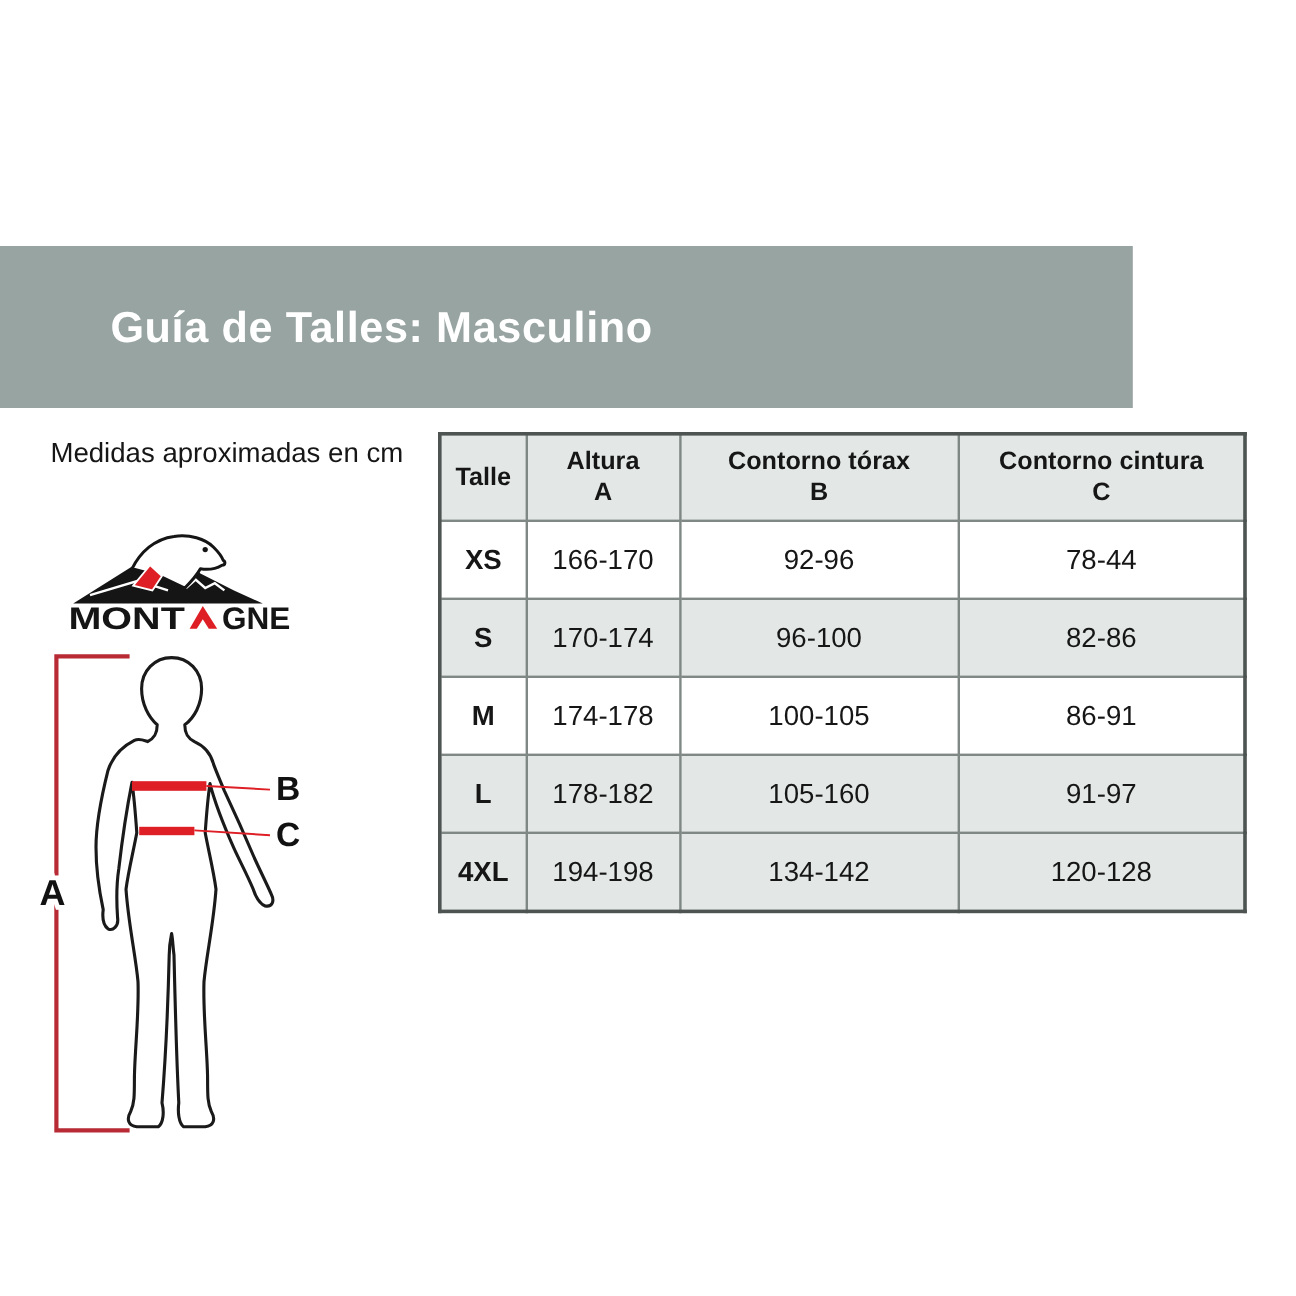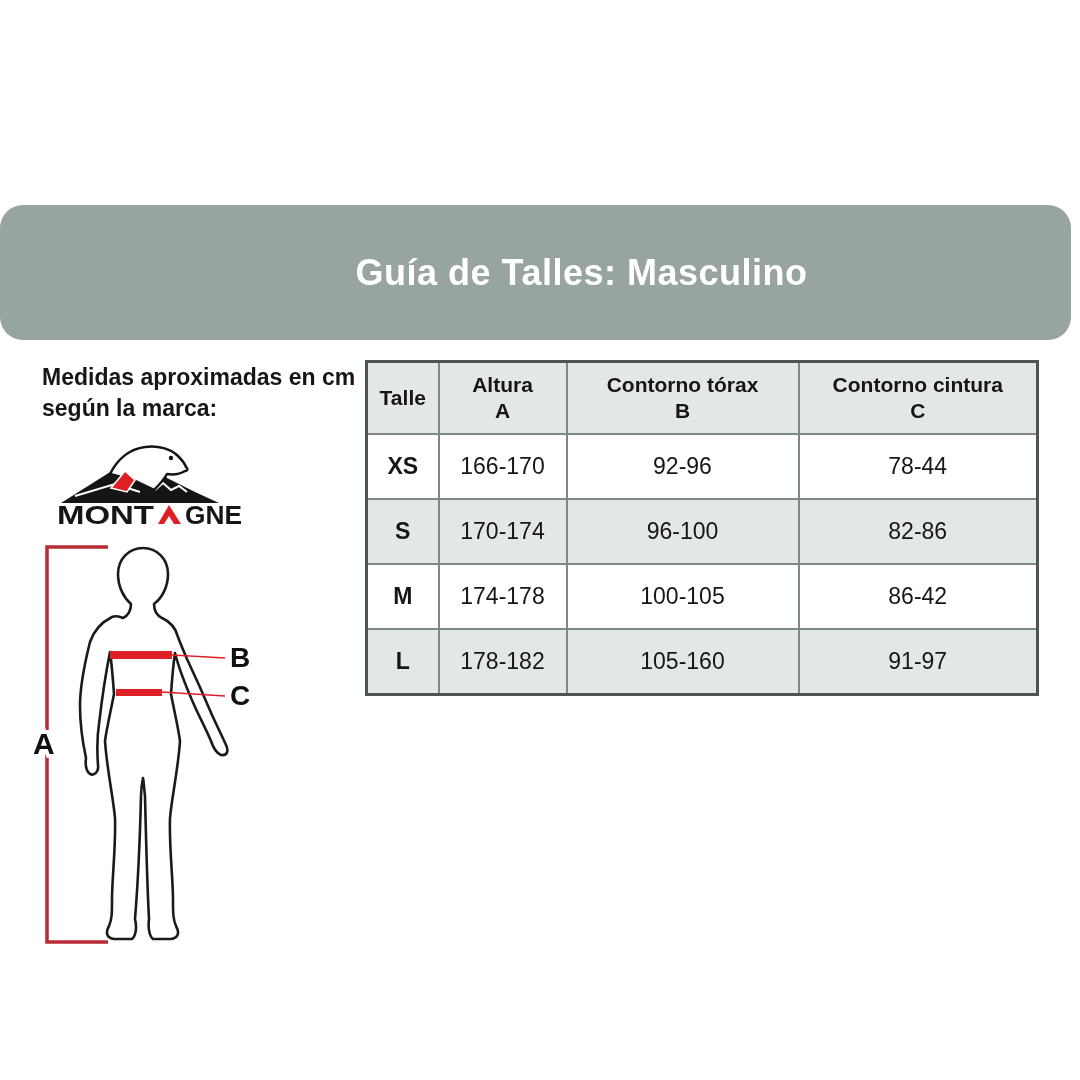--- a/index.html
+++ b/index.html
@@ -4,32 +4,32 @@
 <style>
   html,body{margin:0;padding:0;}
   body{
     width:1080px;height:1080px;position:relative;overflow:hidden;
     background:#ffffff;
     font-family:"Liberation Sans","DejaVu Sans",sans-serif;
     color:var(--textColor,#161616);
   }
   
   .banner{
-    position:absolute;left:0;top:205px;width:1071px;height:135px;
+    position:absolute;left:0;top:205px;width:944px;height:135px;
     background:var(--bannerBg,#97a4a1);
-    display:flex;align-items:center;justify-content:center;border-radius:23px;
+    display:flex;align-items:center;
   }
   .banner h1{
     margin:0;padding-left:92px;
     font-size:36px;font-weight:bold;letter-spacing:.5px;
     color:var(--bannerText,#ffffff);
   }
   
   .intro{position:absolute;left:42px;top:362px;line-height:31px;font-size:23px;}
-  .intro p{margin:0;font-weight:bold;}
+  .intro p{margin:0;}
   .intro .l2{font-weight:bold;}
   .logo{position:absolute;left:55px;top:440px;}
   .logo text{
     font-family:"Liberation Sans","DejaVu Sans",sans-serif;
     font-weight:bold;font-size:26px;fill:#151515;
   }
   .figure{position:absolute;left:30px;top:538px;}
   .bracket{fill:none;stroke:var(--bracketRed,#b82b35);stroke-width:3.5;}
   .body-line{fill:#ffffff;stroke:#1a1a1a;stroke-width:2.6;stroke-linejoin:round;stroke-linecap:round;}
   .red-fill{fill:var(--accentRed,#de1f26);}
@@ -61,21 +61,20 @@
 </style>
 </head>
 <body>
 
 <div class="banner">
   <h1>Guía de Talles: Masculino</h1>
 </div>
 
 <div class="intro">
   <p class="l1">Medidas aproximadas en cm</p>
-  <p class="l2">según la marca:</p>
 </div>
 
 <svg class="logo" width="190" height="95" viewBox="0 0 190 95">
   <polygon fill="#151515" points="6,63 60,29 78,17 96,34 104,29 112,38 140,52 164,63"></polygon>
   <polyline points="20,56 60,44 85,52" fill="none" stroke="#ffffff" stroke-width="2"></polyline>
   <polyline points="100,50 108,43 116,50 124,46 132,52" fill="none" stroke="#ffffff" stroke-width="2"></polyline>
   <path fill="#ffffff" stroke="#151515" stroke-width="2.5" stroke-linejoin="round" d="M55 34 C62 20,74 9,90 7 C103 5,116 9,123 16 C127 20,130 24,131 27
            C133 28,133 31,130 31 C125 34,118 35,112 34 C108 41,103 46,99 50 L78 40 Z"></path>
   <circle cx="116" cy="18" r="2.2" fill="#151515"></circle>
   <polygon class="red-fill" stroke="#ffffff" stroke-width="1.5" points="56,48 70,31 80,40 72,52"></polygon>
@@ -145,22 +144,28 @@
     <tr class="alt">
       <td class="size">S</td>
       <td>170-174</td>
       <td>96-100</td>
       <td>82-86</td>
     </tr>
     <tr>
       <td class="size">M</td>
       <td>174-178</td>
       <td>100-105</td>
-      <td>86-42</td>
+      <td>86-91</td>
     </tr>
     <tr class="alt">
       <td class="size">L</td>
       <td>178-182</td>
       <td>105-160</td>
       <td>91-97</td>
     </tr>
+    <tr class="alt">
+      <td class="size">4XL</td>
+      <td>194-198</td>
+      <td>134-142</td>
+      <td>120-128</td>
+    </tr>
   </tbody>
 </table>
 
 </body></html>

